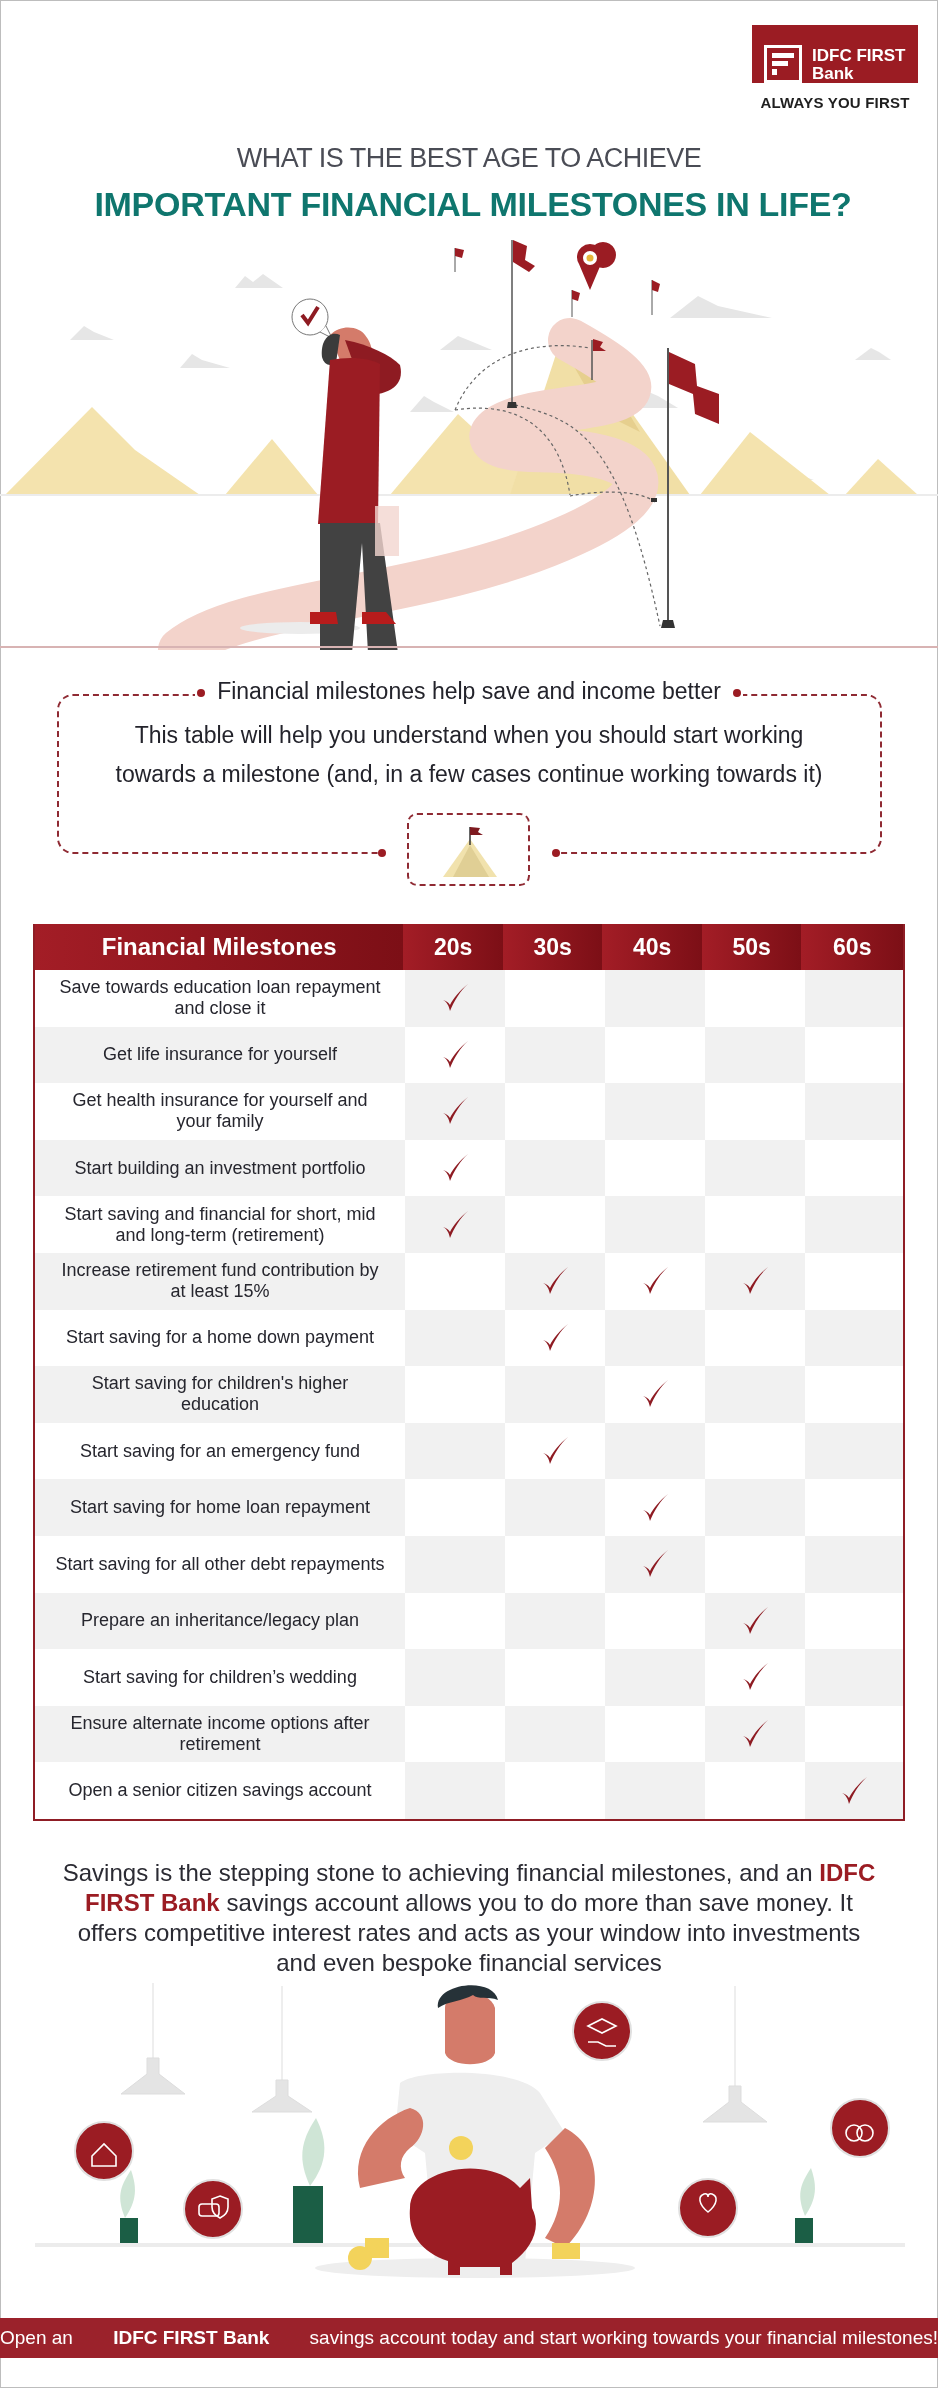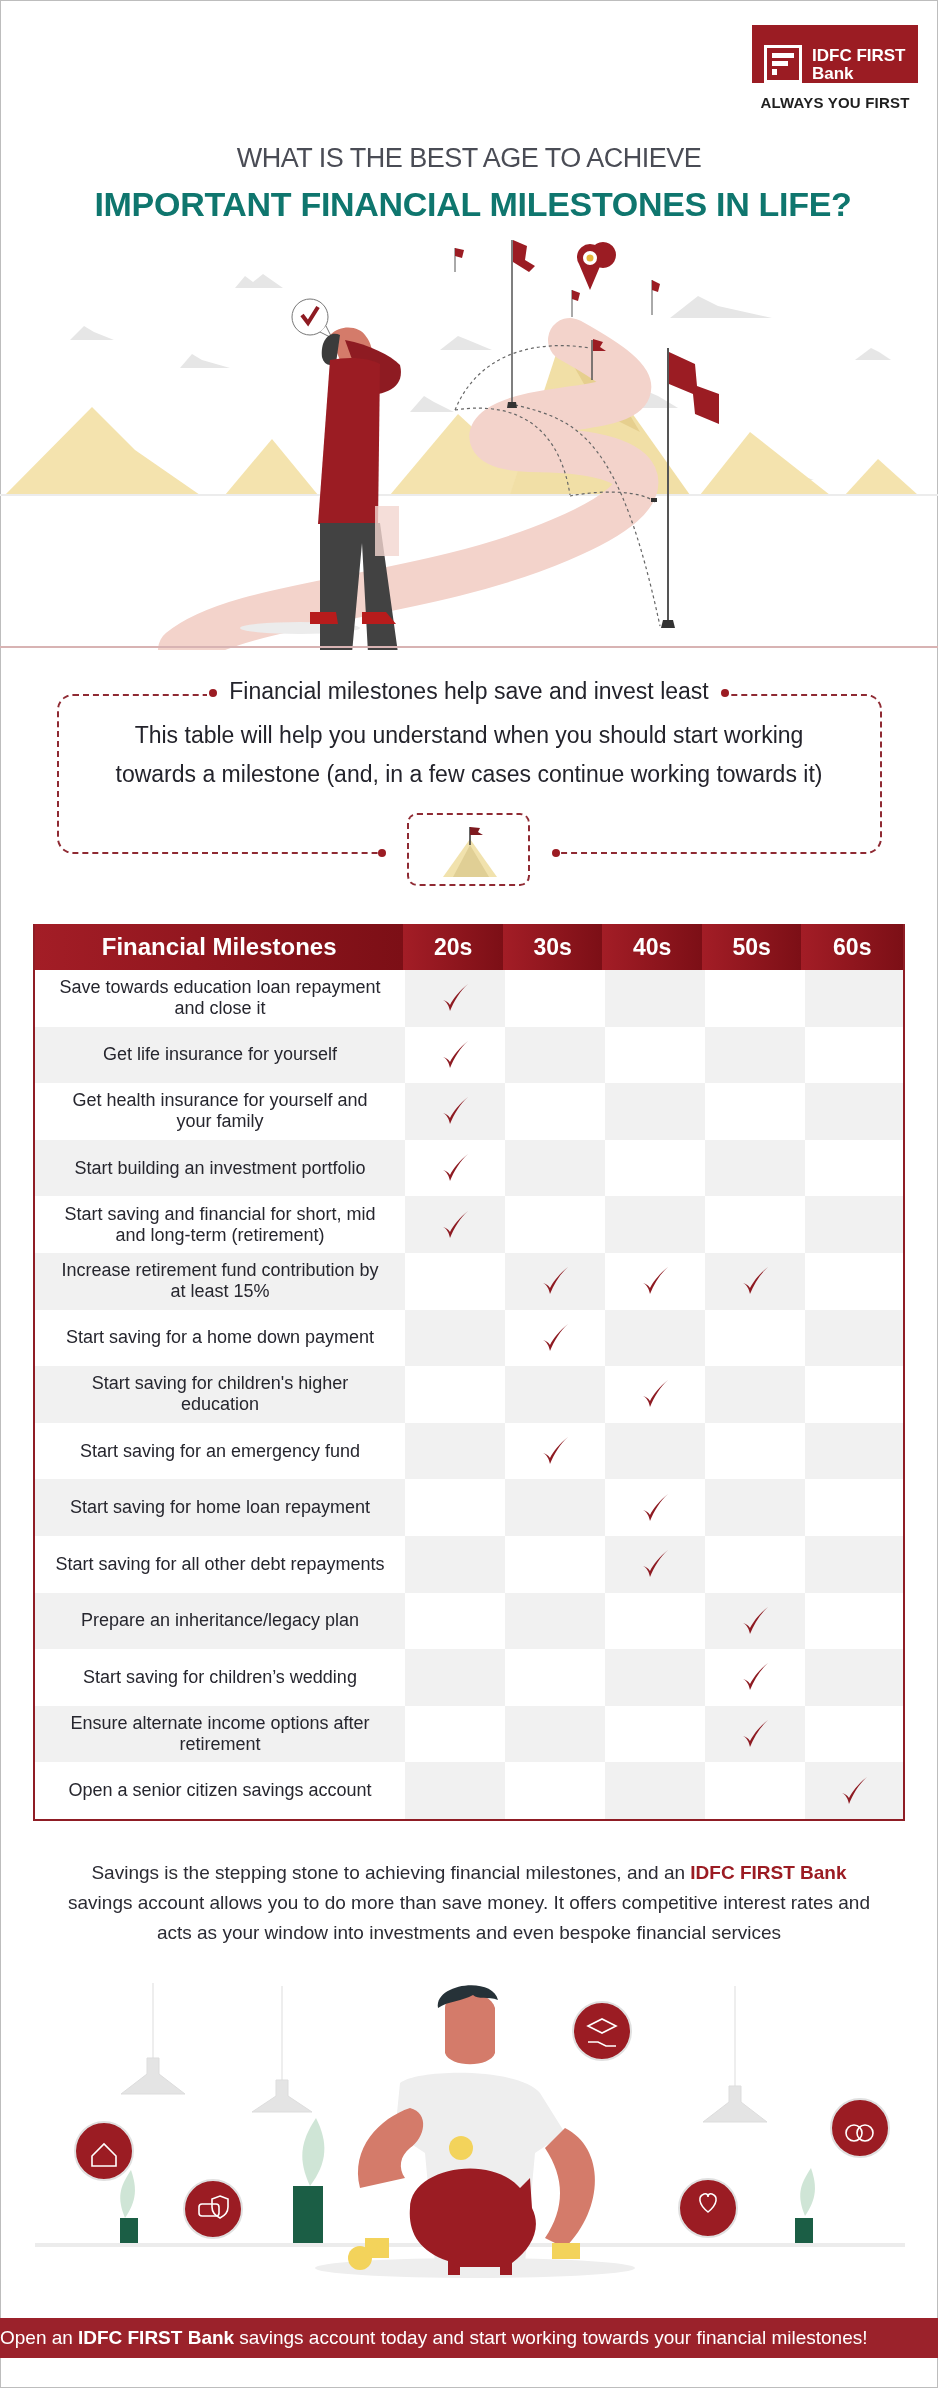--- a/index.html
+++ b/index.html
@@ -46,26 +46,26 @@
   .tr { display: flex; height: 56.6px; }
   .td { display: flex; align-items: center; justify-content: center; }
   .td.label { width: 370px; font-size: 18px; line-height: 21px; text-align: center; color: #26262e; padding: 0 18px; }
   .td.age { width: 100px; }
   .td.age:last-child { width: 98px; }
   .g { background: #f1f1f1; }
   .w { background: #fff; }
   .check { width: 34px; height: 34px; }
 
   
-  .savings { position: absolute; left: 60px; top: 1858px; width: 818px; text-align: center; font-size: 19px; line-height: 30px; color: #2b2b33; }
+  .savings { position: absolute; left: 60px; top: 1858px; width: 818px; text-align: center; font-size: 24px; line-height: 30px; color: #2b2b33; }
   .savings b { color: #9b1c23; }
 
   .piggy-scene { position: absolute; left: 0; top: 1968px; width: 938px; height: 330px; }
 
-  .cta { position: absolute; left: 0; top: 2318px; width: 938px; height: 40px; background: #9b222b; color: #fff; font-size: 19px; display: flex; align-items: center; justify-content: flex-start; }
+  .cta { position: absolute; left: 0; top: 2318px; width: 938px; height: 40px; background: #9b222b; color: #fff; font-size: 19px; display: flex; align-items: center; justify-content: space-between; }
   .cta b { font-weight: bold; margin: 0 5px; }
 </style>
 </head>
 <body>
 
 <div class="frame"></div>
 
 <div class="logo">
   <div class="logo-mark">
       <i class="b1"></i>
@@ -155,21 +155,21 @@
     <path d="M320 283 h60 l18 130 h-30 l-6 -110 l-10 110 h-32 z" fill="#424242"></path>
     <path d="M310 372 h26 l2 12 h-28 z" fill="#b71c1c"></path>
     <path d="M362 372 h24 l10 12 h-34 z" fill="#b71c1c"></path>
     <rect x="375" y="266" width="24" height="50" fill="#f2d6cf" opacity="0.8"></rect>
   </g>
   <rect x="0" y="406" width="938" height="2" fill="#d8b3b3"></rect>
 </svg>
 
 <div class="intro-box"></div>
 <div class="intro-heading-wrap">
-  <span class="intro-heading">Financial milestones help save and invest least</span>
+  <span class="intro-heading">Financial milestones help save and income better</span>
 </div>
 <div class="intro-body">
   <div>This table will help you understand when you should start working</div>
   <div>towards a milestone (and, in a few cases continue working towards it)</div>
 </div>
 <div class="intro-gap"></div>
 <div class="dot" style="left:378px; top:849px;"></div>
 <div class="dot" style="left:552px; top:849px;"></div>
 <div class="flag-box">
   <svg width="123" height="73" viewBox="0 0 123 73">

